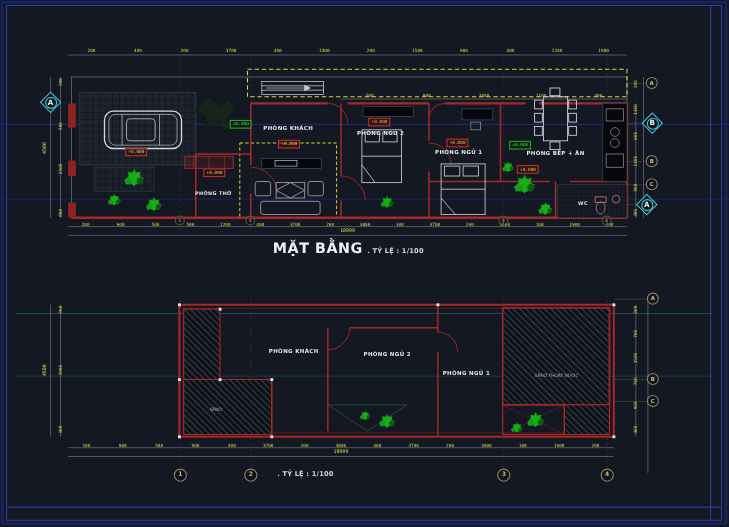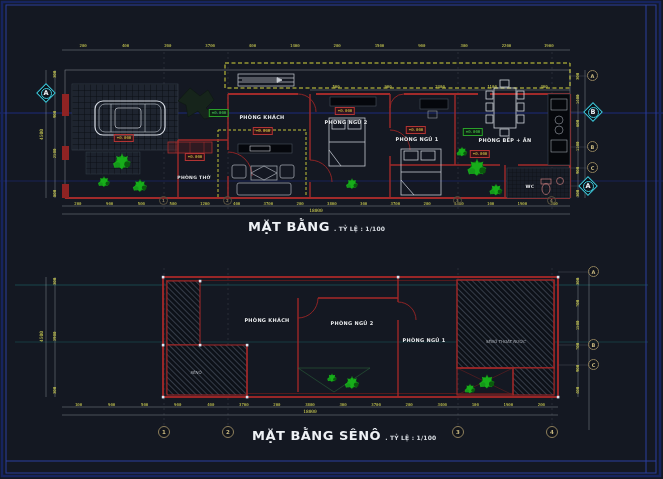--- a/index.html
+++ b/index.html
@@ -400,17 +400,16 @@
   <div class="axc sz12" style="left:158px;top:426px">1</div>
   <div class="axc sz12" style="left:222px;top:426px">2</div>
   <div class="axc sz12" style="left:452px;top:426px">3</div>
   <div class="axc sz12" style="left:546px;top:426px">4</div>
 
   <div class="ptitle" style="left:248px;top:219px">
     <span>MẶT BẰNG</span>
     <span class="sc">. TỶ LỆ : 1/100</span>
   </div>
   <div class="ptitle" style="left:252px;top:428px">
-    <span>MẶT BẰNG SÊNÔ</span>
     <span class="sc">. TỶ LỆ : 1/100</span>
   </div>
 
 </div>
 
 </body></html>

